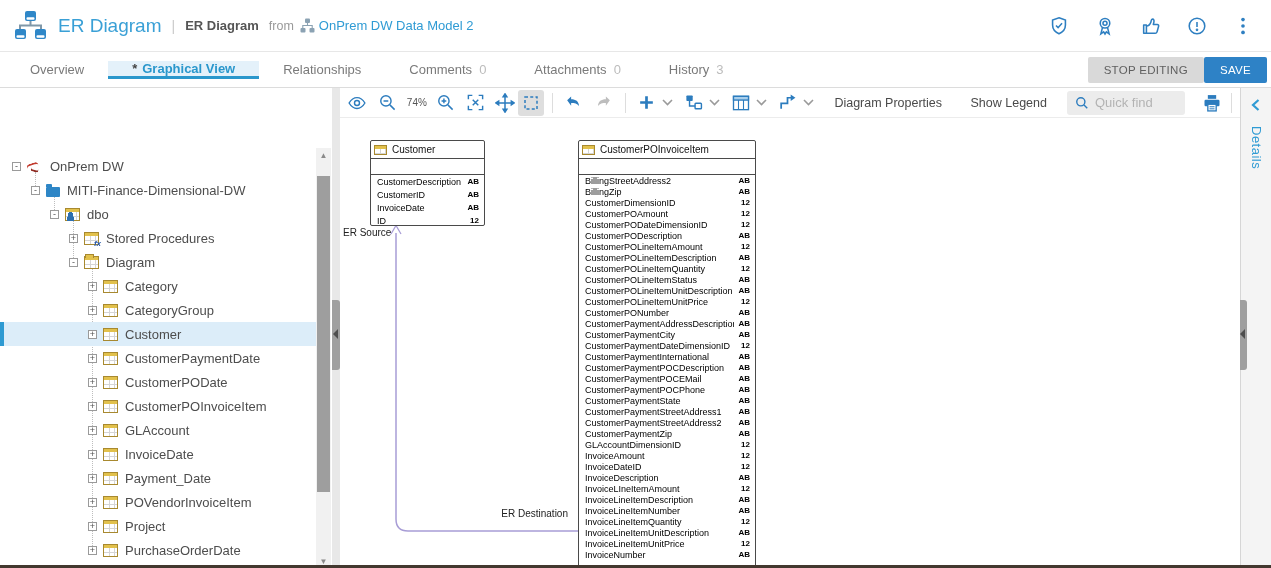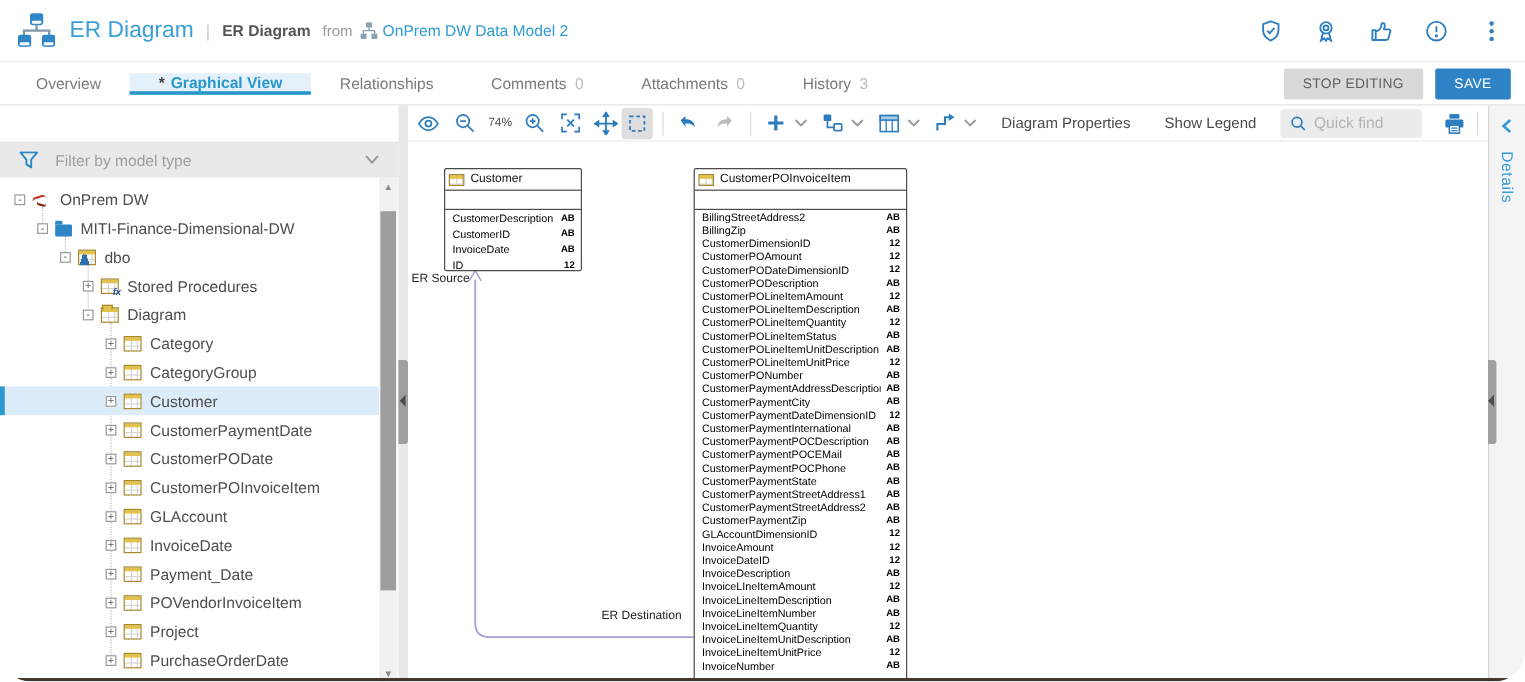--- a/index.html
+++ b/index.html
@@ -1,18 +1,18 @@
 <!DOCTYPE html>
 <html><head>
 <meta charset="utf-8">
 <style>
   * { margin:0; padding:0; box-sizing:border-box; }
   html,body { background:#fff; }
   body { font-family:"Liberation Sans", sans-serif; }
-  #app { position:relative; width:1271px; height:568px; overflow:hidden; background:#fff; color:#444;border-radius:26px; }
+  #app { position:relative; width:1271px; height:568px; overflow:hidden; background:#fff; color:#444; }
 
   
   .header { position:absolute; left:0; top:0; width:1271px; height:52px; background:#fff; border-bottom:1px solid #e7e7e7; display:flex; align-items:center; }
   .logo { margin-left:14px; width:32px; height:32px; flex:0 0 auto; }
   .app-title { margin-left:12px; font-size:19px; color:#3aa0d6; font-weight:400; }
   .title-sep { margin:0 10px; color:#c9c9c9; font-size:14px; }
   .doc-title { font-size:13px; color:#555; font-weight:700; }
   .from-label { margin:0 6px 0 10px; font-size:12.5px; color:#9a9a9a; }
   .model-icon { width:15px; height:15px; margin-right:4px; }
   .model-link { font-size:13px; color:#2f9bd4; cursor:pointer; }
@@ -21,21 +21,21 @@
 
   
   .tabbar { position:absolute; left:0; top:52px; width:1271px; height:36px; background:#fff; border-bottom:1px solid #dcdcdc; display:flex; align-items:stretch; }
   .tabs { display:flex; margin-left:6px;align-items:center; }
   .tab { display:flex; align-items:center; padding:0 24px; font-size:13px; color:#7a7a7a; cursor:pointer; position:relative; }
   .tab .marker { color:#444; font-weight:700; margin-right:5px; }
   .tab .marker:empty { display:none; }
   .tab .count { color:#bcbcbc; margin-left:7px; font-size:13px; }
   .tab .count:empty { display:none; }
   .tab.active { background:#e4f1fa; color:#2a97cc; font-weight:700; border-bottom:3px solid #2a97cc; }
-  .tab-buttons { margin-left:auto; display:flex; align-items:center; gap:10px; margin-right:12px; }
+  .tab-buttons { margin-left:auto; display:flex; align-items:center; margin-right:4px; }
   .btn-stop { height:26px; padding:0 16px; background:#d9d9d9; color:#5f5f5f; font-size:11.5px; border:none; border-radius:2px; font-family:inherit; letter-spacing:.3px; cursor:pointer; }
   .btn-save { height:26px; padding:0 16px; background:#2e82c6; color:#fff; font-size:11.5px; border:none; border-radius:2px; font-family:inherit; letter-spacing:.3px; cursor:pointer; }
 
   
   .sidebar { position:absolute; left:0; top:88px; width:332px; height:480px; background:#fff; }
   .panel-head { position:absolute; left:0; top:0; width:332px; height:30px; display:flex; align-items:center; }
   .btn-browse { margin-left:8px; height:23px; padding:0 12px; background:#ececec; border:1px solid #c6c6c6; border-radius:2px; font-size:12.5px; font-weight:700; color:#444; font-family:inherit; cursor:pointer; }
   .lbl-search { margin-left:26px; font-size:12.5px; color:#777; cursor:pointer; }
   .panel-head-icons { margin-left:auto; margin-right:14px; display:flex; align-items:center; gap:16px; }
   .filterbar { position:absolute; left:0; top:30px; width:332px; height:30px; background:#e9e9e9; display:flex; align-items:center; cursor:pointer; }
@@ -220,33 +220,20 @@
         </div>
       </div>
     <div class="tab-buttons">
       <button class="btn-stop">STOP EDITING</button>
       <button class="btn-save">SAVE</button>
     </div>
   </div>
 
   <div class="sidebar">
 
-    <div class="filterbar">
-      <span class="funnel">
-        <svg width="16" height="15" viewBox="0 0 16 15">
-            <path d="M1 1 H15 L10 7 V13.5 L6 11 V7 Z" fill="none" stroke="#2f87c8" stroke-width="1.6" stroke-linejoin="round"></path>
-          </svg>
-      </span>
-      <span class="filter-text">Filter by model type</span>
-      <span class="filter-chev">
-        <svg width="12" height="8" viewBox="0 0 12 8">
-            <path d="M1 1 L6 6.5 L11 1" stroke="#9a9a9a" stroke-width="1.6" fill="none"></path>
-          </svg>
-      </span>
-    </div>
 
     <div class="tree">
       <div class="guide" style="left:35px; top:24px;  height:18px;"></div>
       <div class="guide" style="left:54px; top:48px;  height:18px;"></div>
       <div class="guide" style="left:73px; top:72px;  height:42px;"></div>
       <div class="guide" style="left:92px; top:120px; height:282px;"></div>
 
     <div class="tree-row" style="padding-left: 12px;">
           <span class="expander">-</span>
           <span class="ticon mart-icon"></span>

